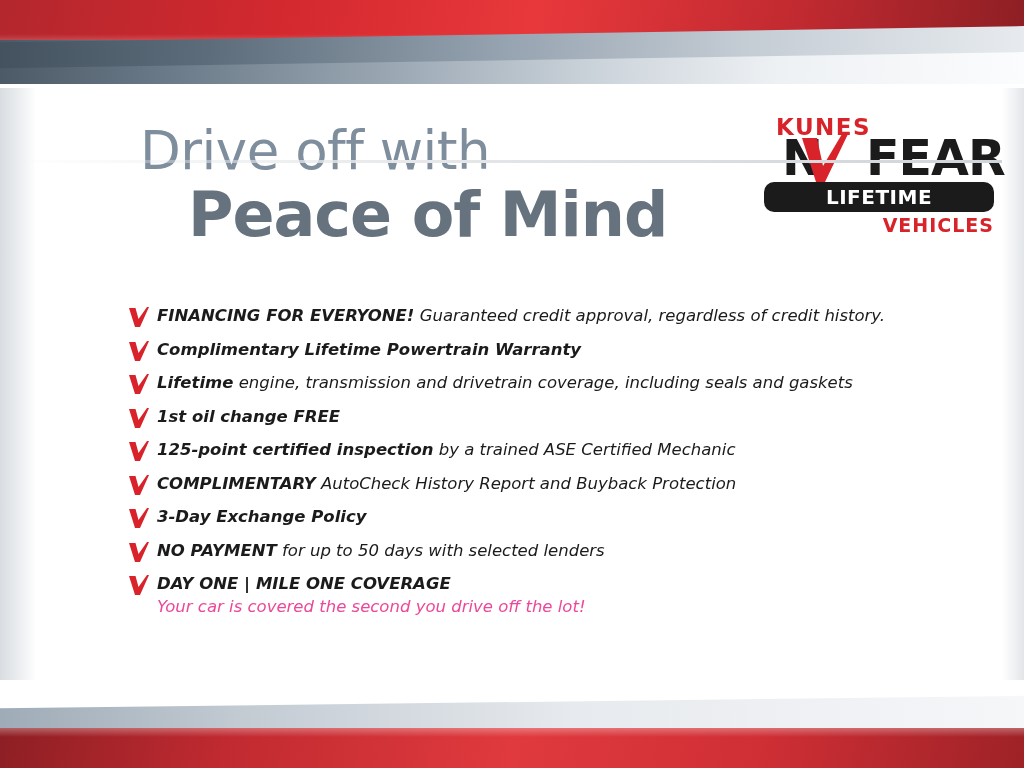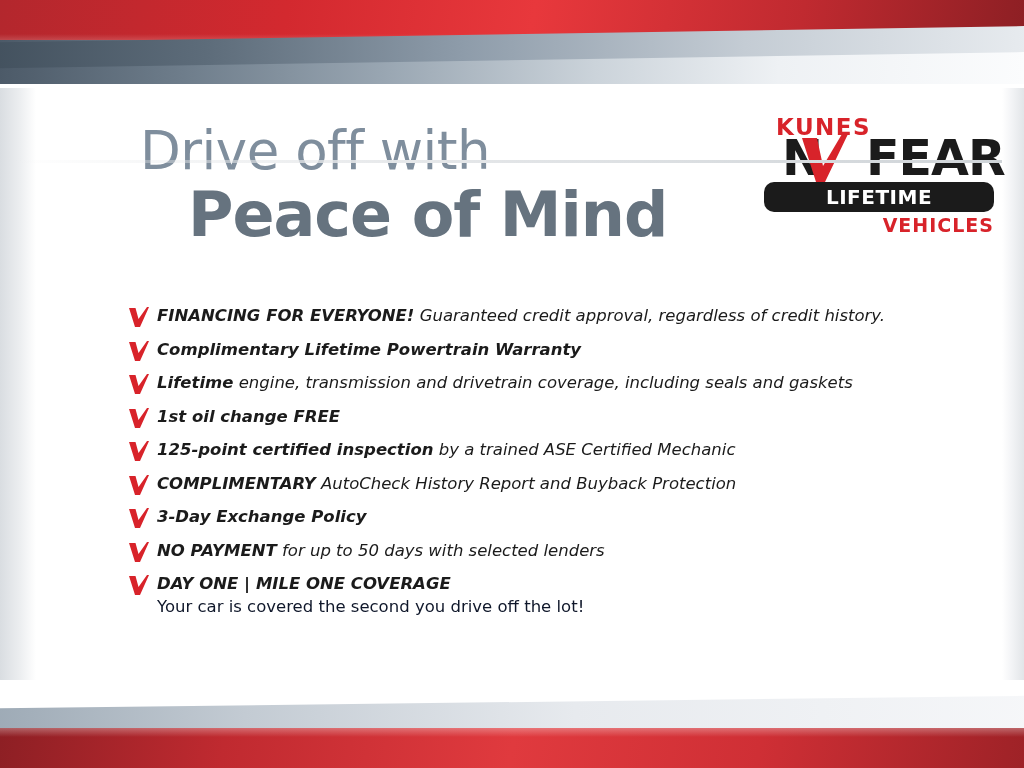--- a/index.html
+++ b/index.html
@@ -258,21 +258,22 @@
     font-style: italic;
   }
   .feature-text b {
     font-weight: bold;
     font-style: italic;
   }
   .feature-sub {
     font-family: "DejaVu Sans", sans-serif;
     font-size: 16.5px;
     line-height: 22px;
-    color: #0f172a;
+    font-style: italic;
+    color: #ec4899;
     margin-top: 2px;
   }
 </style>
 </head>
 <body>
 
 <div class="poster">
 
   <div class="top-band">
     <div class="top-red"></div>

